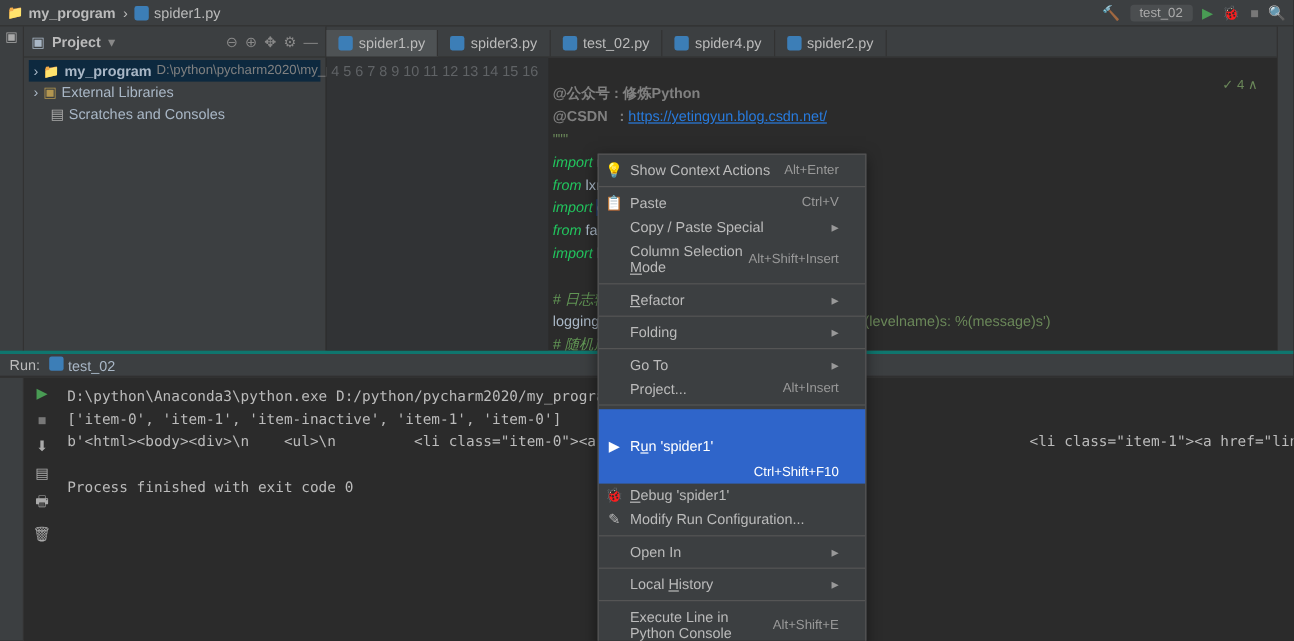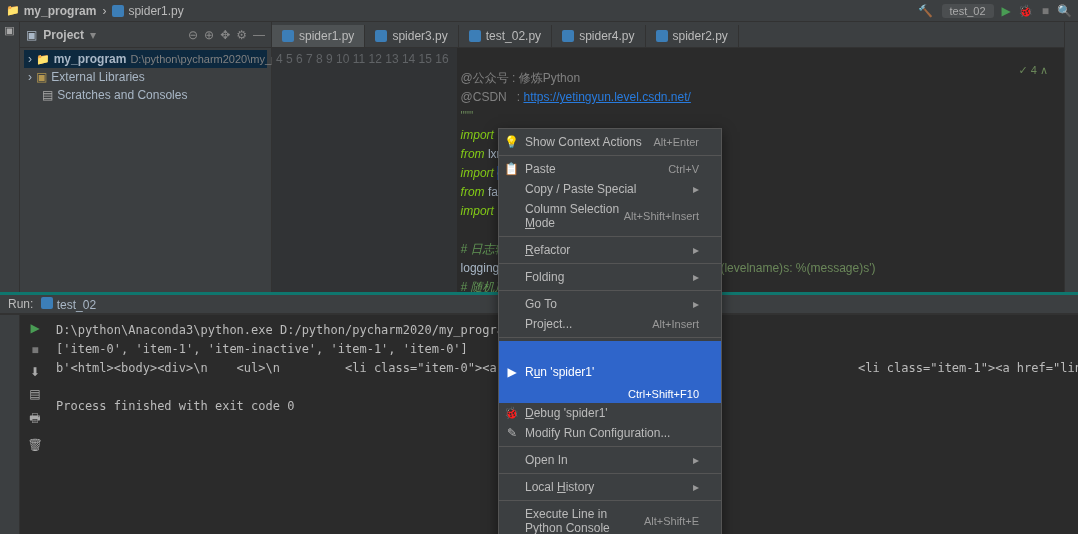--- a/index.html
+++ b/index.html
@@ -19,23 +19,23 @@
 .tree-item { padding:2px 4px; display:flex; align-items:center; gap:4px; }
 .tree-item.sel { background:#0d293f; }
 .tree-item .dim { color:#808080; font-size:11px; }
 .editor { flex:1; background:#2b2b2b; display:flex; flex-direction:column; position:relative; }
 .tabs { height:26px; background:#3c3f41; display:flex; align-items:flex-end; border-bottom:1px solid #323232; }
 .tab { padding:4px 10px; display:flex; align-items:center; gap:5px; color:#bbb; border-right:1px solid #323232; font-size:11px; }
 .tab.active { background:#4e5254; }
 .code-area { flex:1; display:flex; font-family:Consolas,monospace; font-size:13px; overflow:hidden; }
 .gutter-nums { background:#313335; color:#606366; text-align:center; padding:2px 8px 2px 4px; line-height:19px; }
 .code-lines { padding:2px 4px; line-height:19px; white-space:pre; flex:1; }
-.kw-import { color:#84cc16; font-style:italic; }
+.kw-import { color:#22c55e; font-style:italic; }
 .str { color:#6a8759; }
-.comment { color:#808080; }
+.comment { color:#808080;font-weight:bold; }
 .comment-cn { color:#629755; font-style:italic; }
 .link { color:#287bde; text-decoration:underline; }
 .ident { color:#a9b7c6; }
 .hl { background:#214283; }
 .func { color:#ffc66d; }
 .param { color:#9876aa; }
 .run-panel { border-top:1px solid #323232; background:#2b2b2b; display:flex; height:220px; }
 .run-header { height:22px; background:#3c3f41; display:flex; align-items:center; padding:0 8px; gap:8px; border-top:3px solid #0f766e; border-bottom:1px solid #323232; }
 .run-header .label { color:#bbb; }
 .run-col { width:20px; background:#3c3f41; border-right:1px solid #323232; }
@@ -155,21 +155,21 @@
 9
 10
 11
 12
 13
 14
 15
 16</div>
       <div class="code-lines">
 <span class="comment">@公众号 : 修炼Python</span>
-<span class="comment"><span>@CSDN   : </span></span><span class="link">https://yetingyun.level.csdn.net/</span>
+<span class="comment"><span>@CSDN   : </span></span><span class="link">https://yetingyun.blog.csdn.net/</span>
 <span class="str">"""</span>
 <span class="kw-import">import</span> <span class="ident">requests</span>
 <span class="kw-import">from</span> <span class="ident">lxml</span> <span class="kw-import">import</span> <span class="ident">etree</span>
 <span class="kw-import">import</span> <span class="hl">openpyxl</span>
 <span class="kw-import">from</span> <span class="ident">fake_useragent</span> <span class="kw-import">import</span>
 <span class="kw-import">import</span> <span class="ident">logging</span>
 
 <span class="comment-cn"># 日志输出的基本配置</span>
 <span class="ident">logging.</span><span class="func">basicConfig</span><span>(</span><span class="param">level</span><span>=l</span>                                   <span class="str">(levelname)</span><span class="str">s: %</span><span class="str">(message)</span><span class="str">s')</span>
 <span class="comment-cn"># 随机产生请求头</span>

